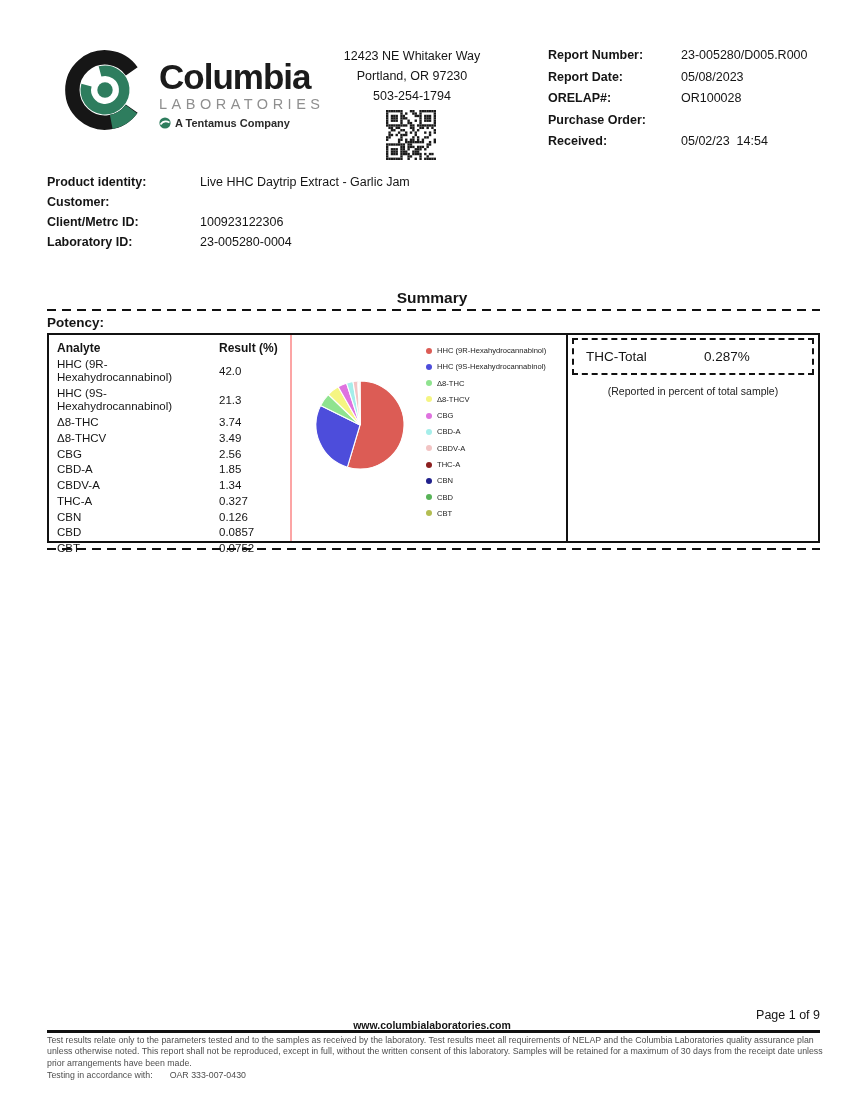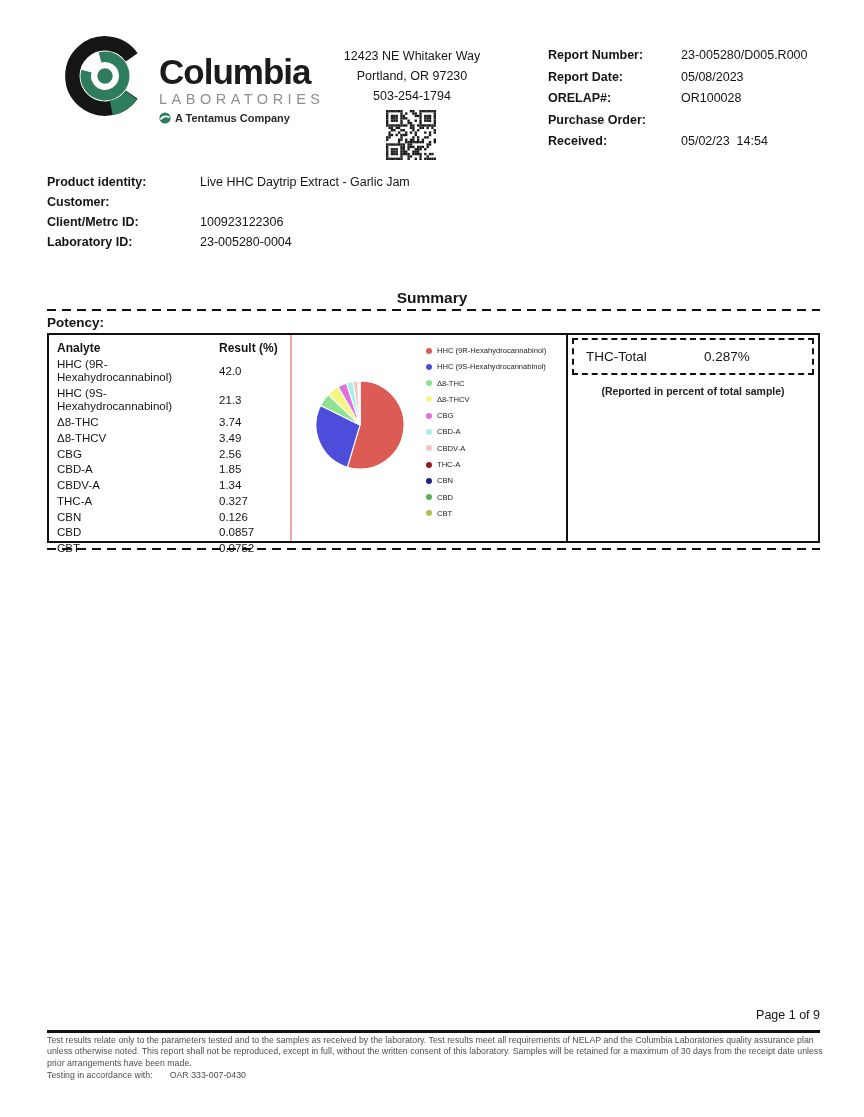--- a/index.html
+++ b/index.html
@@ -1,21 +1,21 @@
 <!DOCTYPE html>
 <html><head>
 <meta charset="utf-8">
 <style>
   html,body{margin:0;padding:0;background:#e8e8e8;}
   .page{
     position:relative;width:864px;height:1117px;margin:0 auto;background:#ffffff;
     font-family:"Liberation Sans", sans-serif;color:#151515;overflow:hidden;
   }
   
-  .logo-wrap{position:absolute;left:57px;top:28px;display:flex;align-items:flex-end;}
+  .logo-wrap{position:absolute;left:57px;top:42px;display:flex;align-items:center;}
   .logo-mark{width:96px;height:96px;}
   .logo-text{margin-left:6px;margin-top:8px;}
   .logo-brand{font-size:35px;font-weight:bold;color:#1b1b1b;letter-spacing:-1px;line-height:34px;}
   .logo-sub{font-size:14.5px;color:#8f8f8f;letter-spacing:4.5px;margin-top:2px;}
   .logo-tagline{display:flex;align-items:center;margin-top:5px;gap:4px;}
   .logo-tagline span{font-size:11px;font-weight:bold;color:#2b2b2b;}
   .addr{position:absolute;left:322px;top:46px;width:180px;text-align:center;font-size:12.5px;line-height:20px;}
   .qr-box{position:absolute;left:386px;top:110px;width:50px;height:50px;}
   .report-info{position:absolute;left:548px;top:49px;}
   .info-row{display:flex;margin-bottom:8.5px;font-size:12.5px;line-height:13px;}
@@ -48,21 +48,21 @@
   .pie-svg{position:absolute;left:18px;top:40px;}
   .legend{position:absolute;left:134px;top:11px;display:flex;flex-direction:column;gap:7.3px;}
   .legend-item{display:flex;align-items:center;gap:5px;}
   .legend-dot{width:6px;height:6px;border-radius:50%;flex:none;}
   .legend-label{font-size:7.6px;color:#222;white-space:nowrap;}
   
   .total-box{border:2.2px dashed #111;height:33px;display:flex;align-items:center;
     padding:0 12px;margin-bottom:7px;box-sizing:content-box;}
   .total-box .tlabel{font-size:13.5px;width:118px;}
   .total-box .tval{font-size:13.5px;}
-  .totals-note{text-align:center;font-size:10.5px;margin-top:10px;color:#222;font-weight:bold;}
+  .totals-note{text-align:center;font-size:10.5px;margin-top:10px;color:#222;}
   
   .page-num{position:absolute;right:44px;top:1008px;font-size:12.5px;}
   .website{position:absolute;left:0;top:1019px;width:864px;text-align:center;font-size:10.5px;font-weight:bold;}
   .footer-rule{position:absolute;left:47px;top:1030px;width:773px;height:3px;background:#111;}
   .disclaimer{position:absolute;left:47px;top:1035px;width:776px;font-size:8.8px;line-height:11.3px;color:#4e4e4e;}
   .testing-row{margin-top:1px;display:flex;gap:17px;}
 </style>
 </head>
 <body>
 
@@ -495,20 +495,21 @@
         <span class="tlabel">THC-Total</span>
         <span class="tval">0.287%</span>
       </div>
       <div class="totals-note">(Reported in percent of total sample)</div>
     </div>
 
   </div>
   <div class="dash-line dash-bottom"></div>
 
   <div class="page-num">Page 1 of 9</div>
+  <div class="website">www.columbialaboratories.com</div>
   <div class="footer-rule"></div>
   <div class="disclaimer">
     <div>Test results relate only to the parameters tested and to the samples as received by the laboratory. Test results meet all requirements of NELAP and the Columbia Laboratories quality assurance plan unless otherwise noted. This report shall not be reproduced, except in full, without the written consent of this laboratory. Samples will be retained for a maximum of 30 days from the receipt date unless prior arrangements have been made.</div>
     <div class="testing-row">
       <span>Testing in accordance with:</span>
       <span>OAR 333-007-0430</span>
     </div>
   </div>
 
 </div>

